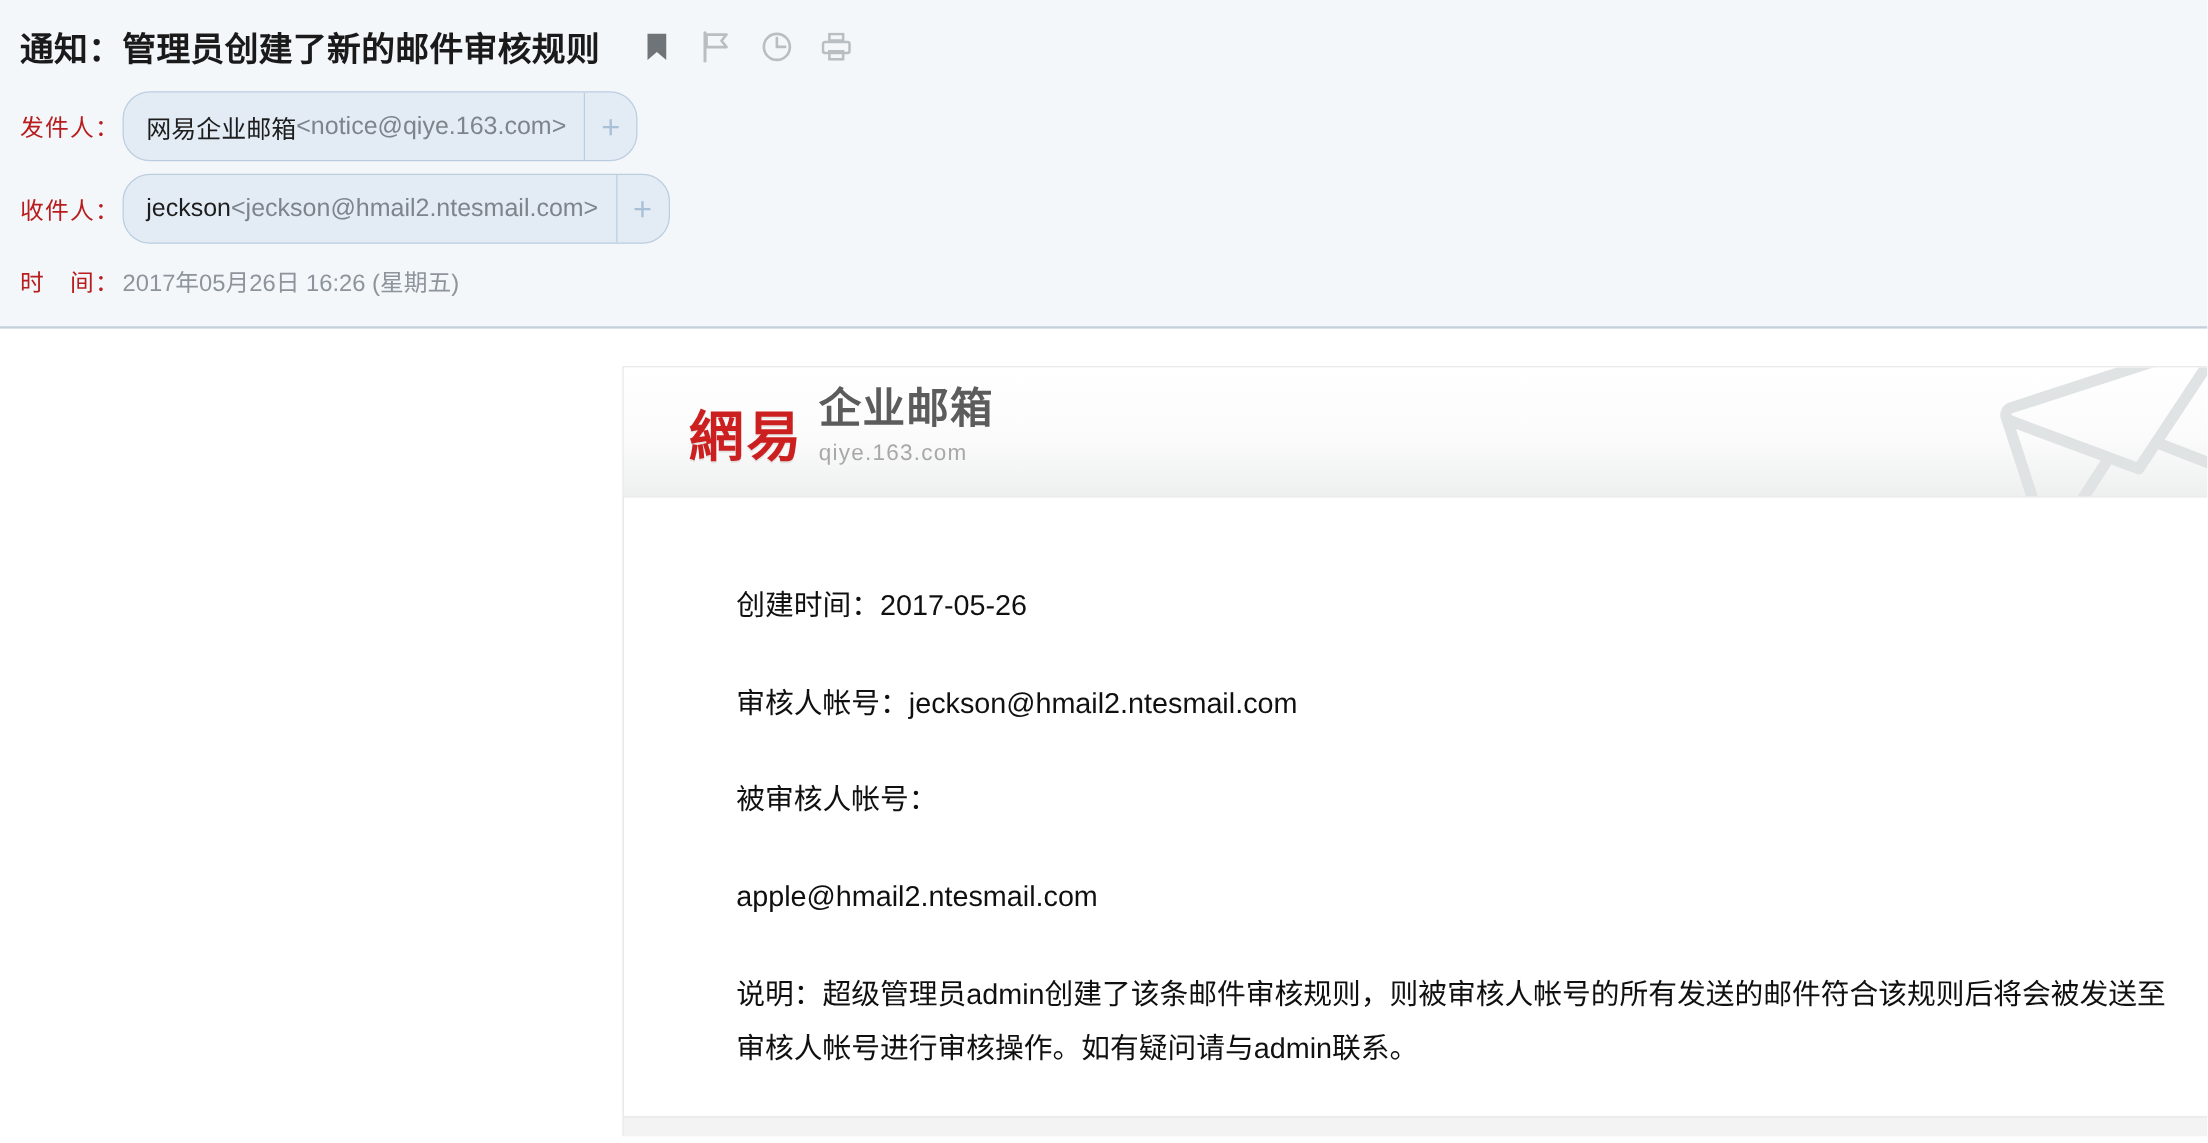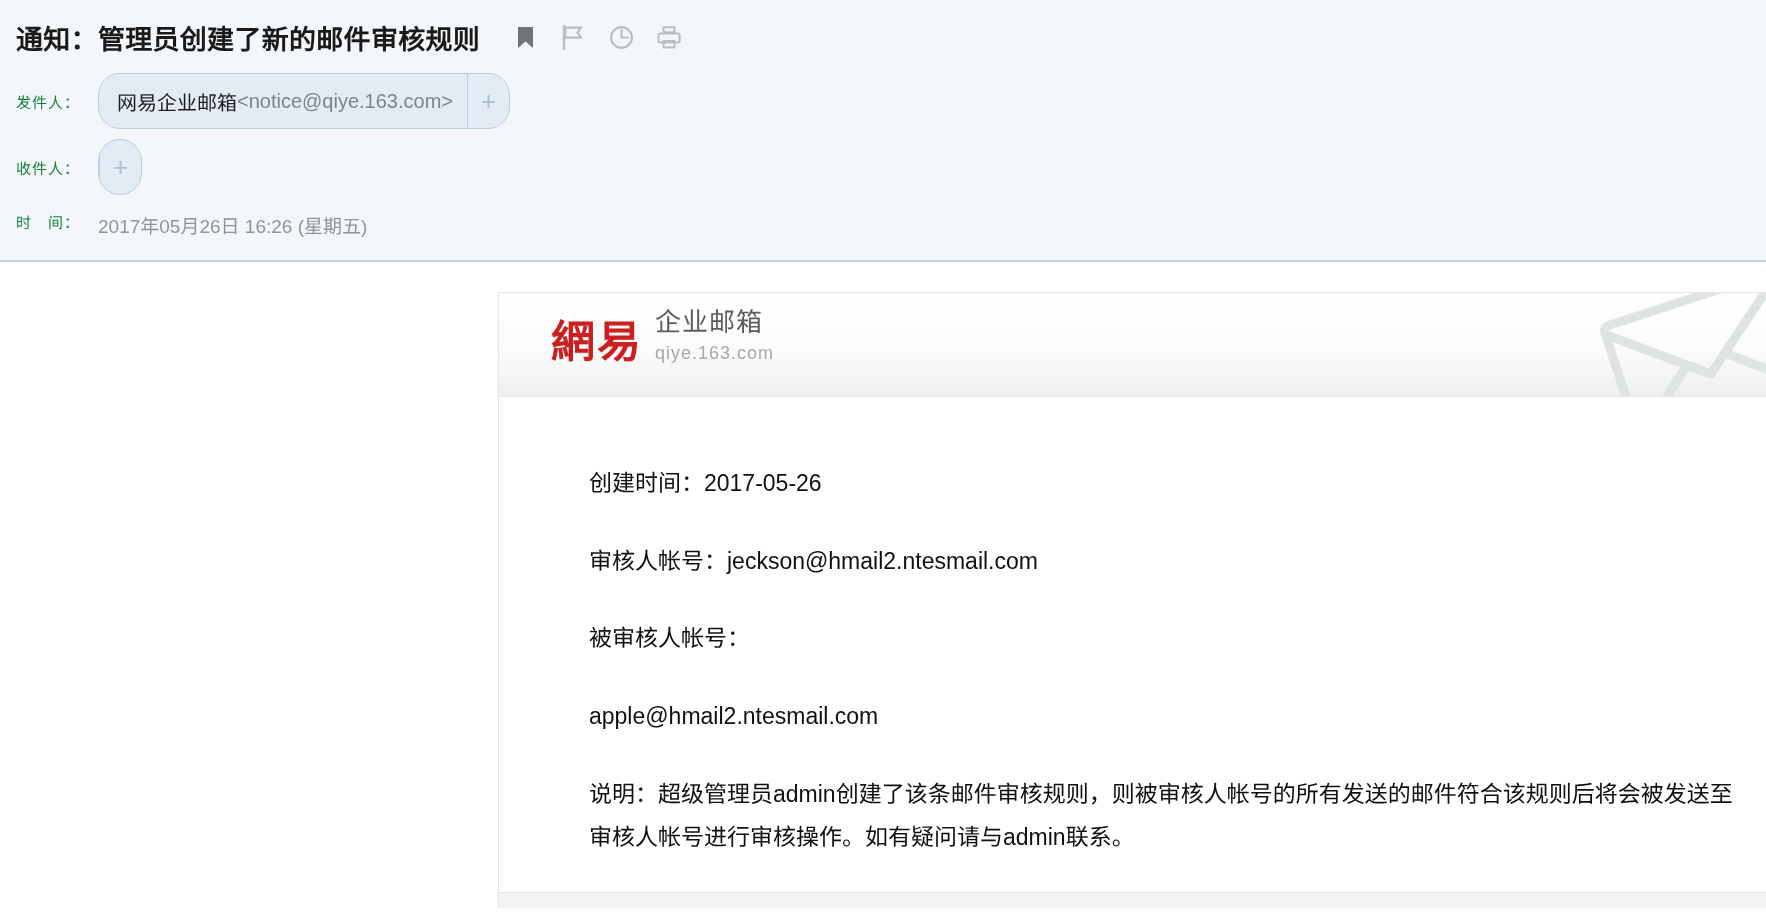--- a/index.html
+++ b/index.html
@@ -51,22 +51,22 @@
   }
   .hicon svg { display: block; }
 
   
   .addr-row {
     display: flex;
     align-items: center;
     margin-top: 10px;
   }
   .addr-label {
-    font-size: 15px;
-    color: #15803d;
+    font-size: 19px;
+    color: #b91c1c;
     width: 82px;
     flex: 0 0 82px;
     letter-spacing: 1px;
   }
   .addr-label.spaced {
     letter-spacing: 1px;
   }
 
   .pill {
     display: inline-flex;
@@ -156,22 +156,22 @@
     line-height: 1;
     text-shadow: 0 1px 0 rgba(0,0,0,0.08);
   }
   .brand-right {
     display: flex;
     flex-direction: column;
     line-height: 1;
     padding-bottom: 2px;
   }
   .brand-sub {
-    font-size: 26px;
-    font-weight: normal;
+    font-size: 34px;
+    font-weight: bold;
     color: #5c5c5c;
     letter-spacing: 1px;
   }
   .brand-url {
     font-size: 18px;
     color: #a8a8a8;
     letter-spacing: 1px;
     margin-top: 9px;
   }
 
@@ -250,20 +250,24 @@
         <span class="pill-name">网易企业邮箱</span>
           <span class="pill-email">&lt;notice@qiye.163.com&gt;</span>
       </span>
       <span class="pill-add">+</span>
     </span>
   </div>
 
   <div class="addr-row">
     <span class="addr-label">收件人：</span>
     <span class="pill">
+      <span class="pill-text">
+        <span class="pill-name">jeckson</span>
+          <span class="pill-email">&lt;jeckson@hmail2.ntesmail.com&gt;</span>
+      </span>
       <span class="pill-add">+</span>
     </span>
   </div>
 
   <div class="date-row">
     <span class="addr-label spaced">时　间：</span>
     <span class="date-value">2017年05月26日 16:26 (星期五)</span>
   </div>
 
 </div>

